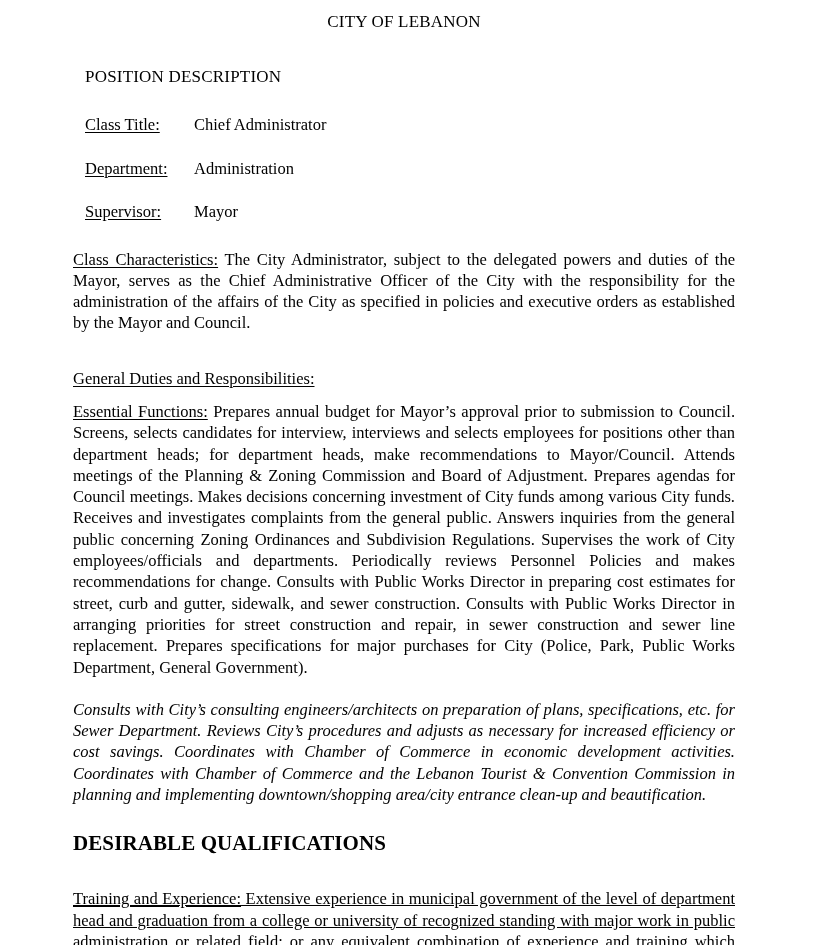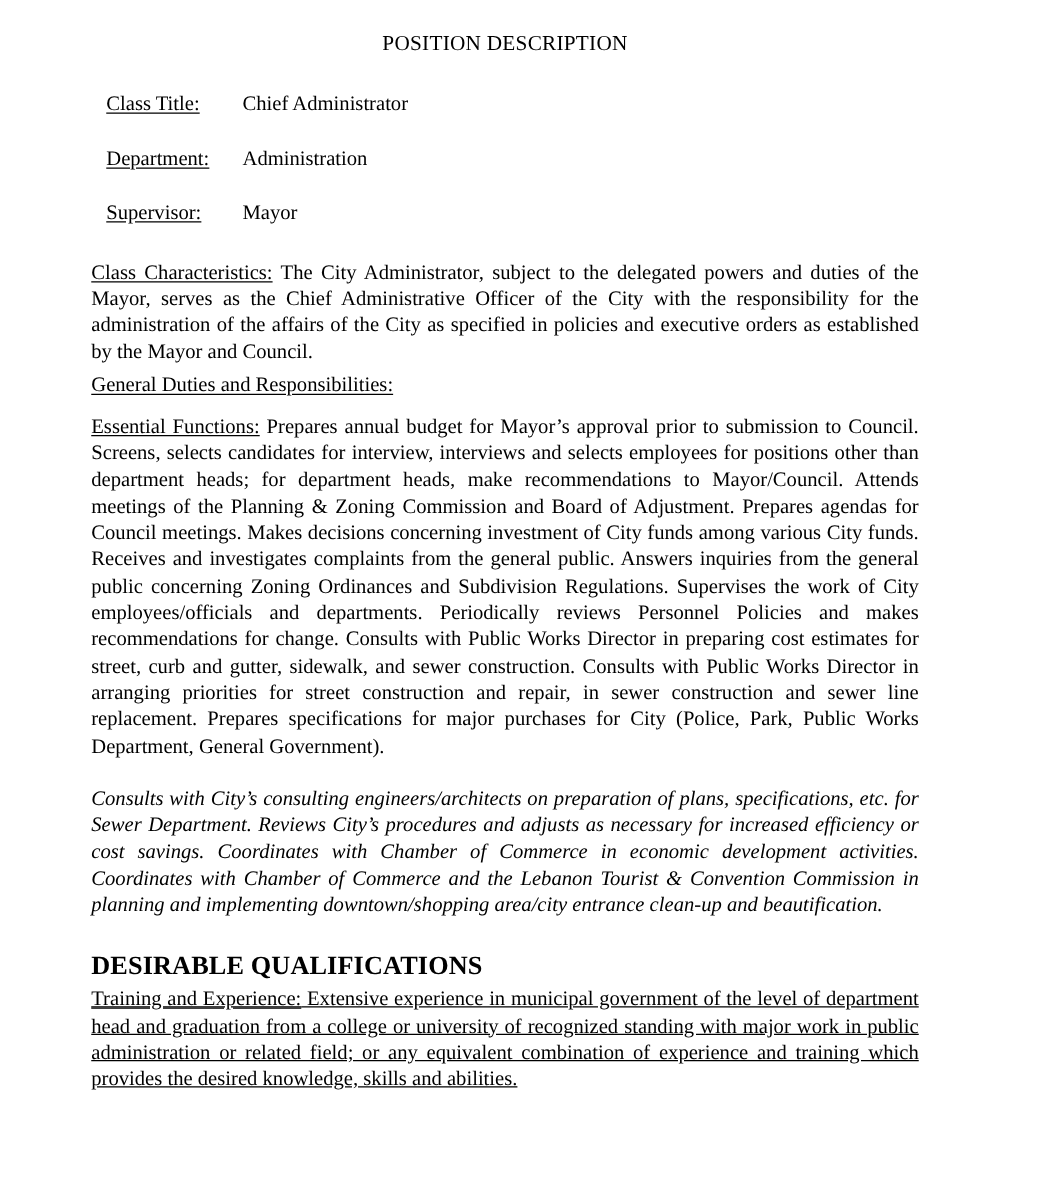--- a/index.html
+++ b/index.html
@@ -32,24 +32,23 @@
   
   .doc-title {
     text-align: center;
     font-size: 17px;
     line-height: 1.0;
     margin: 0;
     padding-top: 13px;
     letter-spacing: 0.2px;
   }
   .doc-subtitle {
-    text-align: center;
     font-size: 17px;
     line-height: 1.0;
-    margin: 0;
+    margin: 12px;
     padding-top: 26px;
     letter-spacing: 0.2px;
   }
 
   
   .field-row {
     display: flex;
     align-items: baseline;
     font-size: 16.5px;
     line-height: 1.0;
@@ -72,21 +71,21 @@
   .para {
     font-size: 16.5px;
     line-height: 21.3px;
     text-align: justify;
     text-justify: inter-word;
     margin: 0;
     -webkit-hyphens: none;
     hyphens: none;
   }
   .para.gap-lg { margin-top: 28px; }
-  .para.gap-md { margin-top: 5px; text-decoration: underline; }
+  .para.gap-md { margin-top: 34px; text-decoration: underline; }
   .para.gap-sm { margin-top: 21px; font-style: italic; }
   .para.tight  { margin-top: 12px; }
 
   .lead {
     text-decoration: underline;
     text-underline-offset: 2px;
   }
 
   .section-head {
     font-size: 16.5px;
@@ -104,20 +103,21 @@
     margin-top: 28px;
     letter-spacing: 0.1px;
   }
 </style>
 </head>
 <body>
 
 <div class="page">
   <div class="content">
 
+    <div class="doc-title">CITY OF LEBANON</div>
 
     <div class="doc-subtitle">POSITION DESCRIPTION</div>
 
     <div class="field-row first">
       <span class="field-label">Class Title:</span>
       <span class="field-value">Chief Administrator</span>
     </div>
 
     <div class="field-row">
       <span class="field-label">Department:</span>

